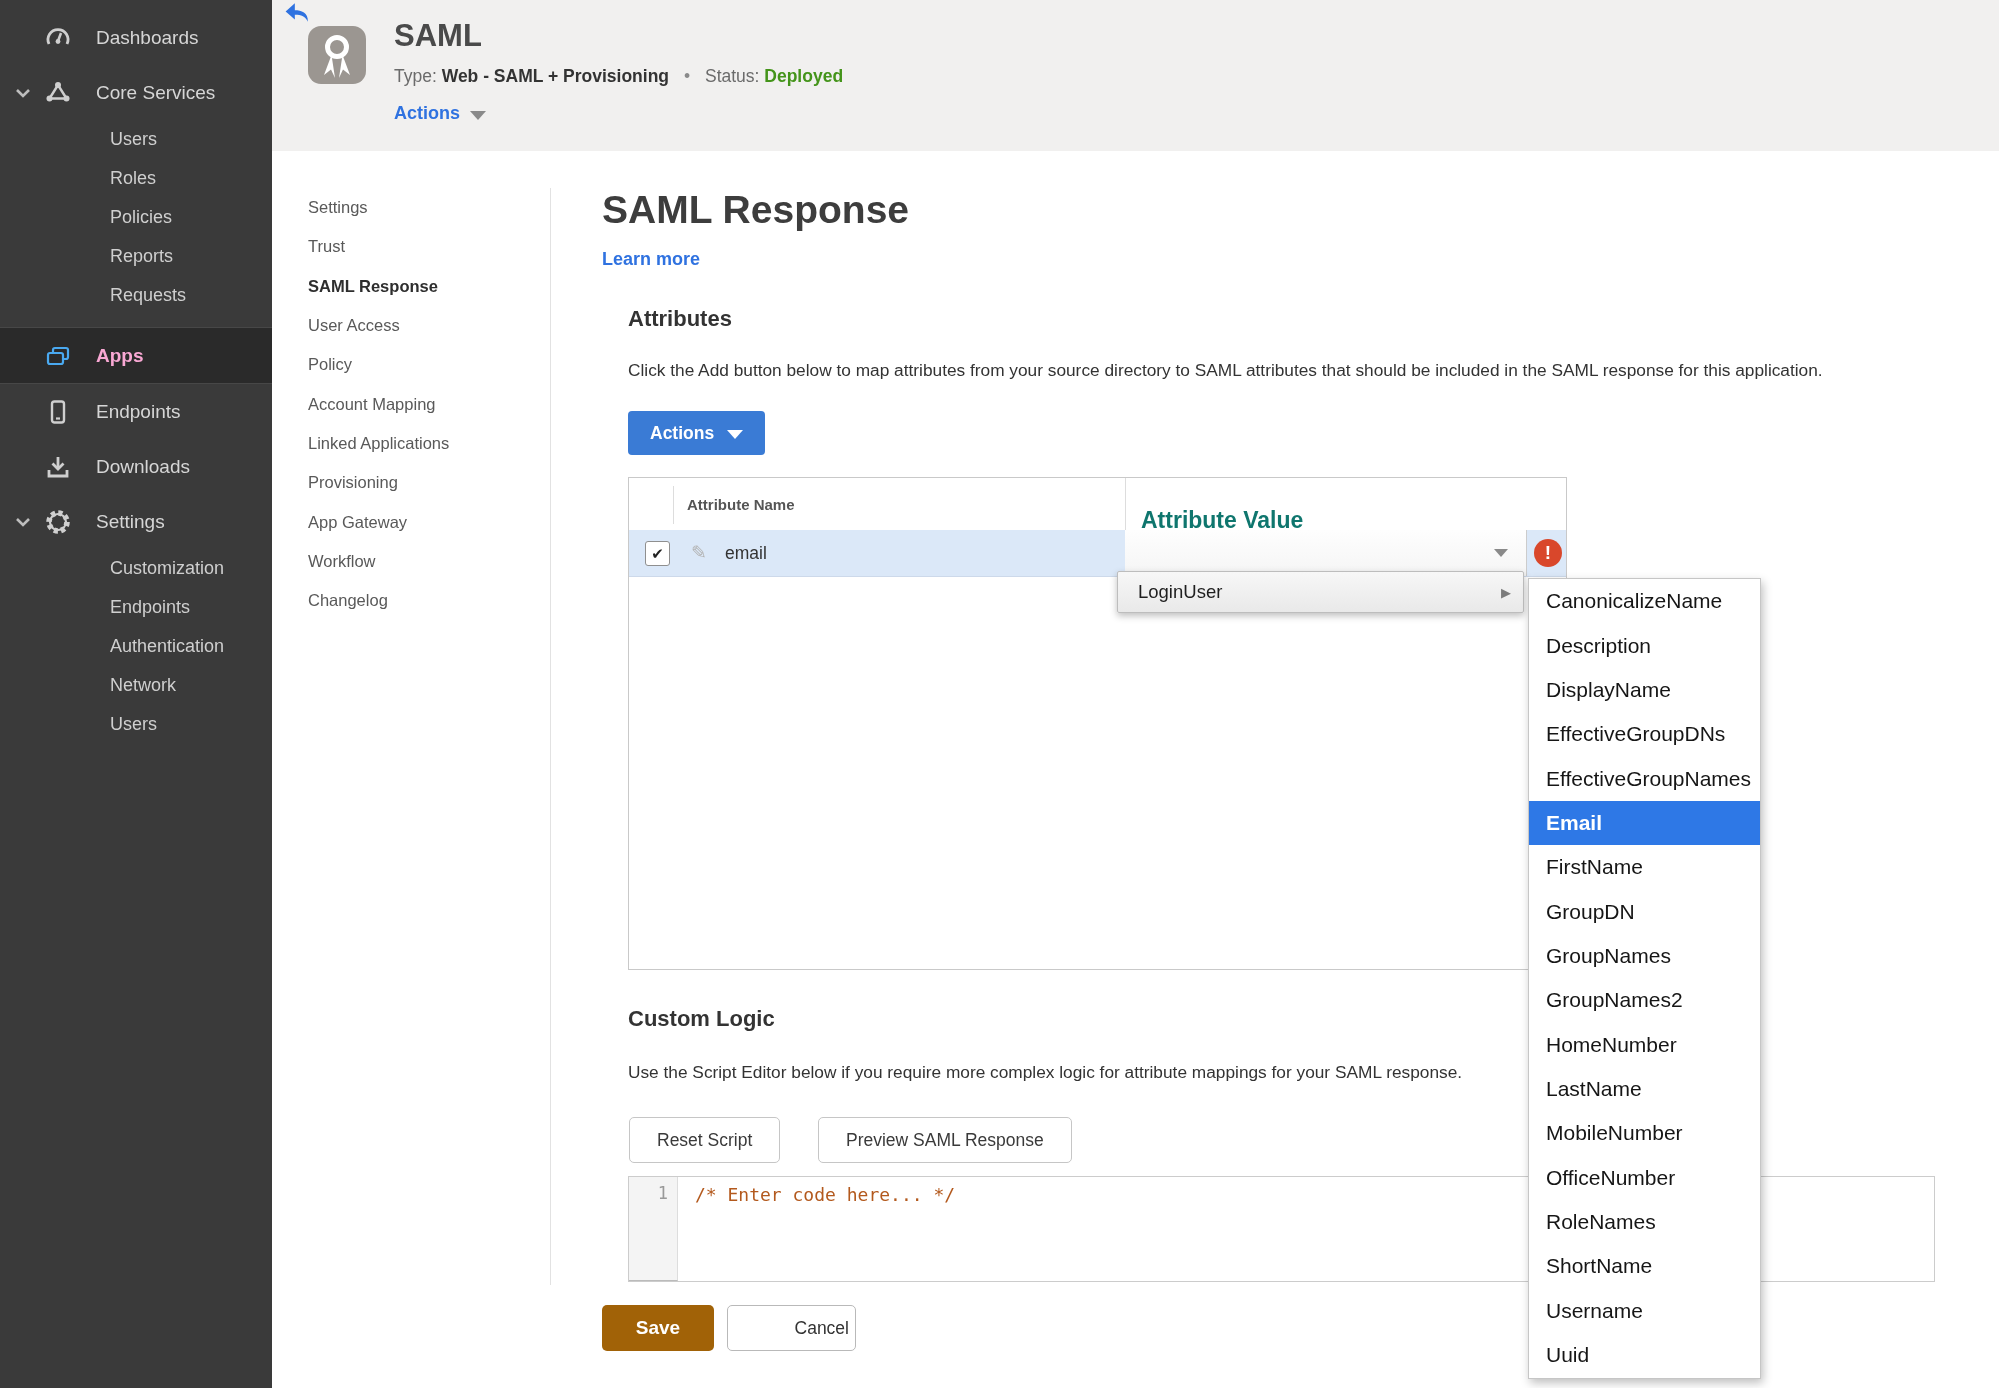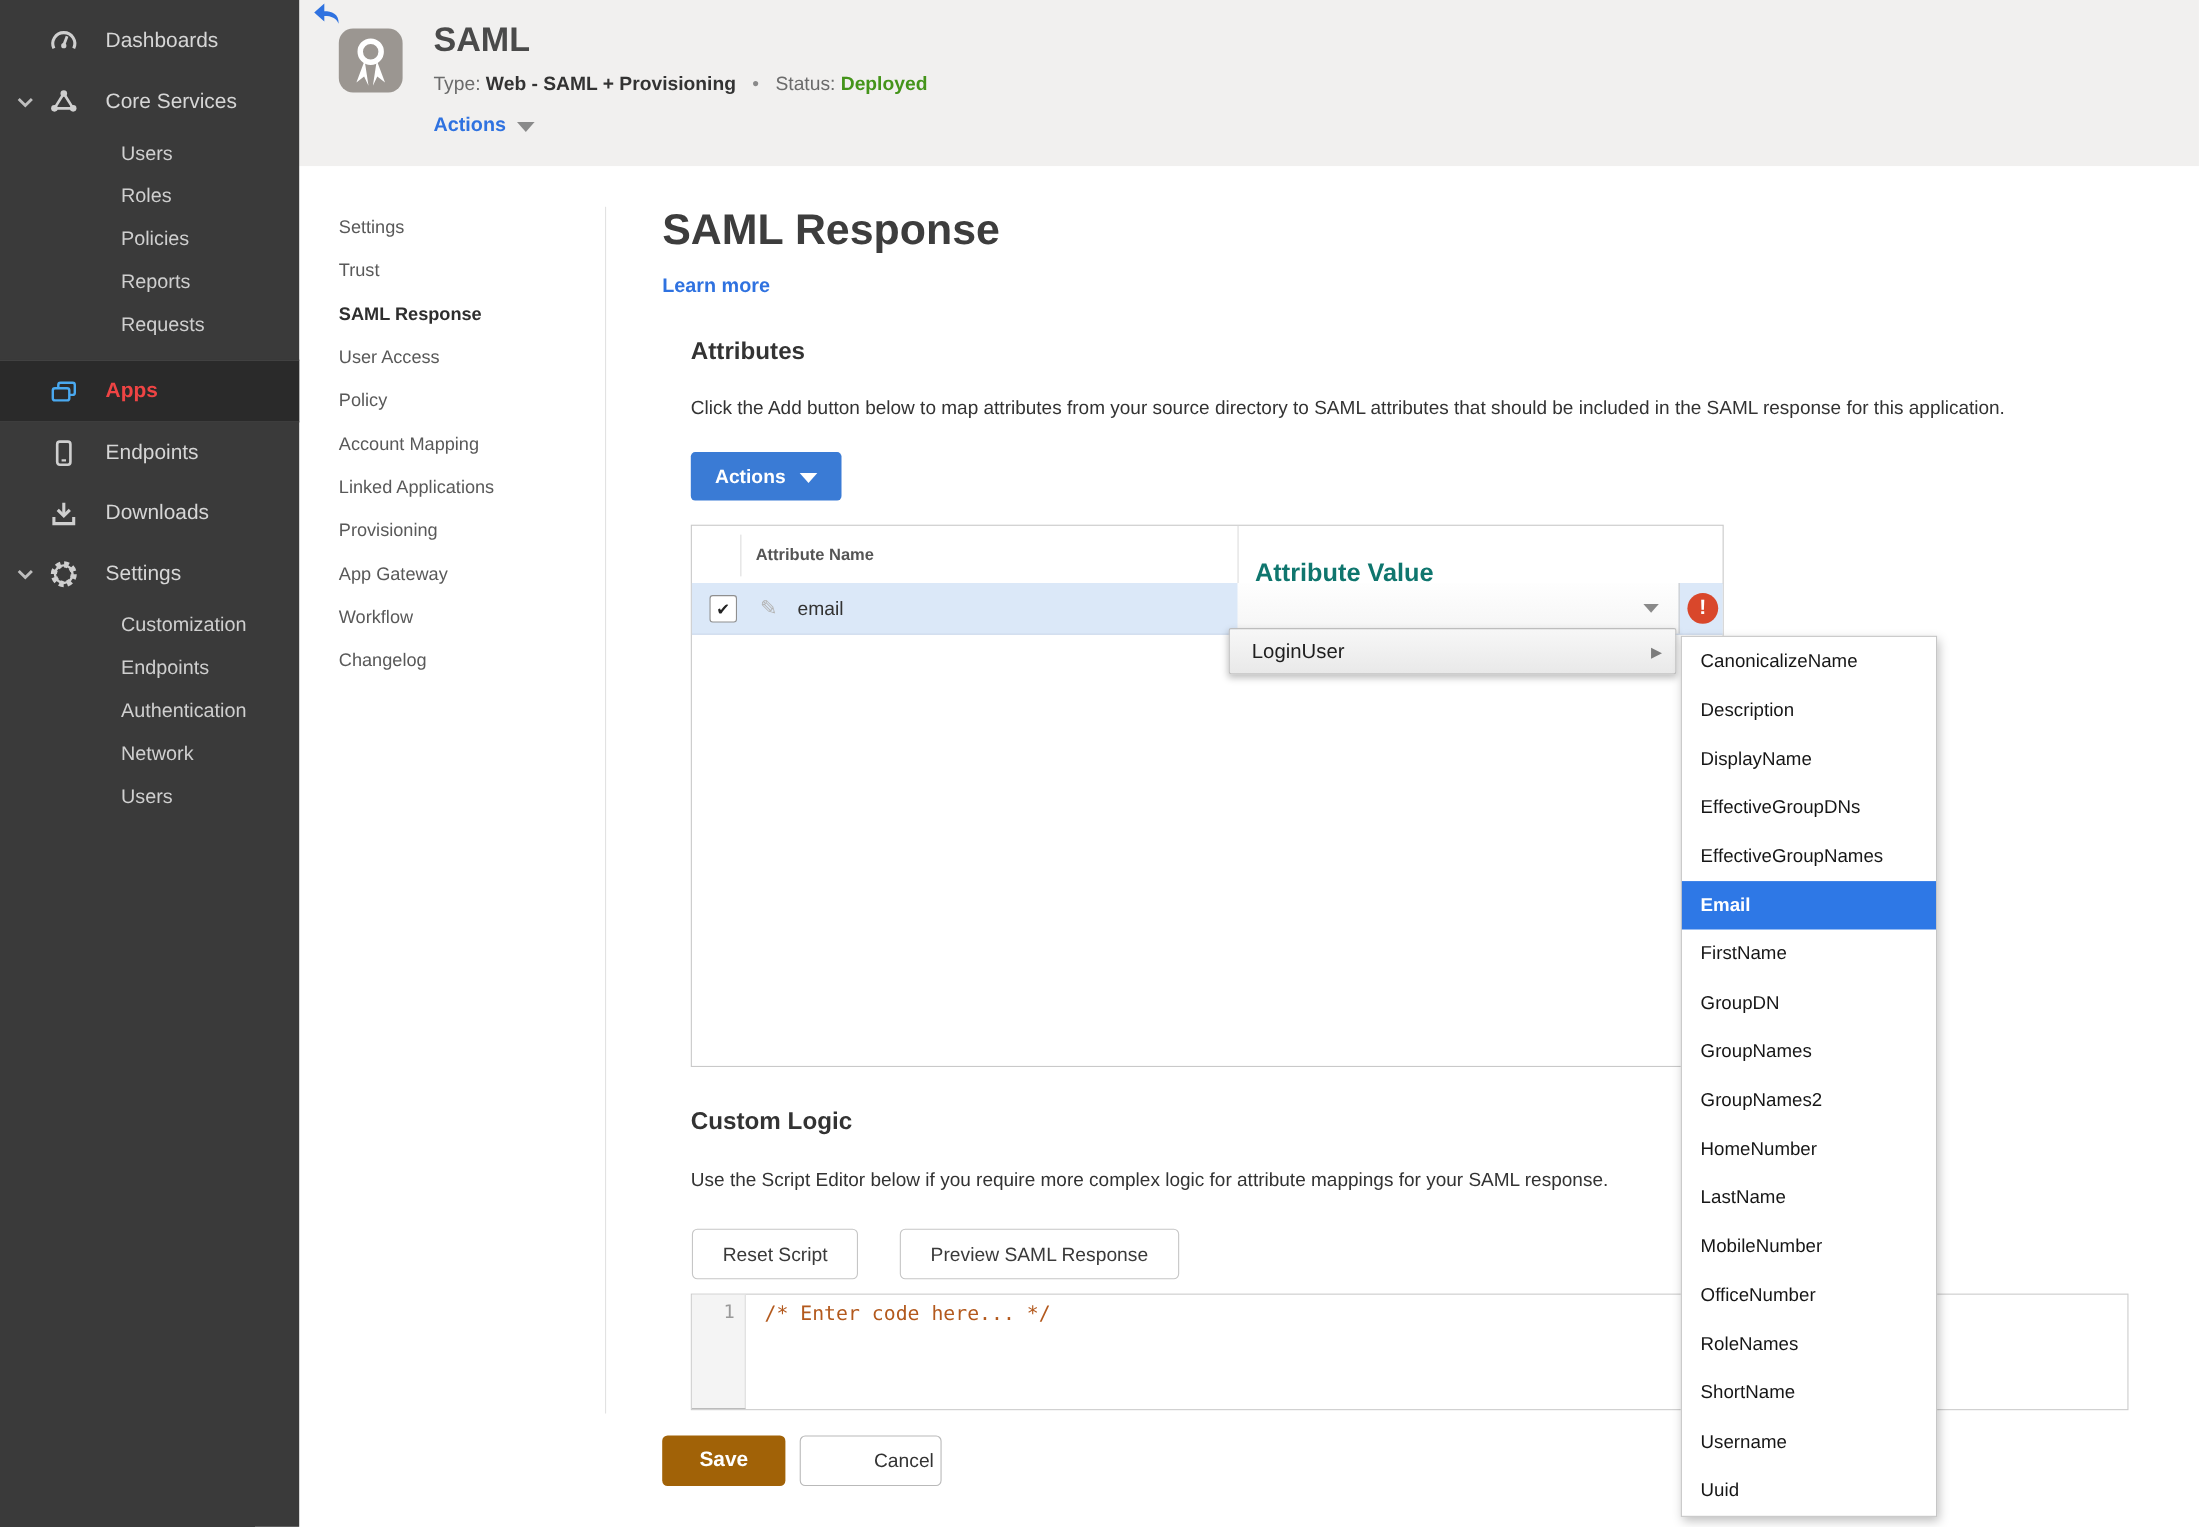--- a/index.html
+++ b/index.html
@@ -9,21 +9,21 @@
 
   
   .sidebar{position:absolute;left:0;top:0;width:272px;height:1388px;background:#3a3a3a;
            box-sizing:border-box;padding-top:10px;z-index:5;}
   .side-item{position:relative;display:flex;align-items:center;height:55px;color:#d6d6d6;
              font-size:19px;cursor:pointer;}
   .side-item .ico{position:absolute;left:44px;width:28px;height:28px;}
   .side-item .chev{position:absolute;left:12px;width:22px;height:22px;}
   .side-item .lbl{margin-left:96px;}
   .side-item.active{background:#2a2a2a;border-top:1px solid #474747;border-bottom:1px solid #474747;}
-  .side-item.active .lbl{font-weight:bold;color:#ef4444;}
+  .side-item.active .lbl{font-weight:bold;color:#f9a8d4;}
   .gap-top{margin-top:12px;}
   .side-sub{height:39px;line-height:39px;padding-left:110px;color:#cfcfcf;font-size:18px;cursor:pointer;}
 
   
   .header{position:absolute;left:272px;top:0;width:1727px;height:151px;background:#f1f0ef;}
   .back-btn{position:absolute;left:12px;top:2px;width:26px;height:24px;cursor:pointer;}
   .app-icon{position:absolute;left:36px;top:26px;width:58px;height:58px;border-radius:13px;background:#9b9691;}
   .app-title{position:absolute;left:122px;top:18px;font-size:31px;font-weight:bold;color:#4a4a4a;}
   .type-line{position:absolute;left:122px;top:66px;font-size:17.5px;color:#6b6b6b;white-space:nowrap;}
   .type-line b{color:#333;}
@@ -81,21 +81,21 @@
   
   .value-menu{position:absolute;left:1117px;top:571px;width:407px;height:42px;box-sizing:border-box;
               background:linear-gradient(#f7f7f7,#e9e9e9);border:1px solid #bdbdbd;border-radius:2px;
               box-shadow:0 3px 7px rgba(0,0,0,0.25);z-index:20;display:flex;align-items:center;cursor:pointer;}
   .value-menu .vm-lbl{margin-left:20px;font-size:18.5px;color:#1f1f1f;}
   .value-menu .vm-arrow{position:absolute;right:12px;top:13px;color:#7b7b7b;font-size:13px;}
   .submenu{position:absolute;left:1528px;top:578px;width:233px;height:801px;background:#fff;
            border:1px solid #c6c6c6;box-shadow:2px 4px 9px rgba(0,0,0,0.25);z-index:21;
            box-sizing:border-box;}
   .submenu-item{height:44.35px;display:flex;align-items:center;padding-left:17px;
-                font-size:17px;color:#161616;cursor:pointer;}
+                font-size:21px;color:#161616;cursor:pointer;}
   .submenu-item.selected{background:#2e78e6;color:#fff;font-weight:bold;}
 
   
   .custom-heading{position:absolute;left:628px;top:1006px;font-size:22px;font-weight:bold;color:#333;}
   .custom-desc{position:absolute;left:628px;top:1062px;font-size:17.3px;color:#333;white-space:nowrap;}
   .ghost-btn{position:absolute;top:1117px;height:46px;padding:0 27px;background:#fff;
              border:1px solid #c6c6c6;border-radius:5px;font-size:17.5px;color:#3a3a3a;
              cursor:pointer;font-family:inherit;}
   .reset-btn{left:629px;}
   .preview-btn{left:818px;}

